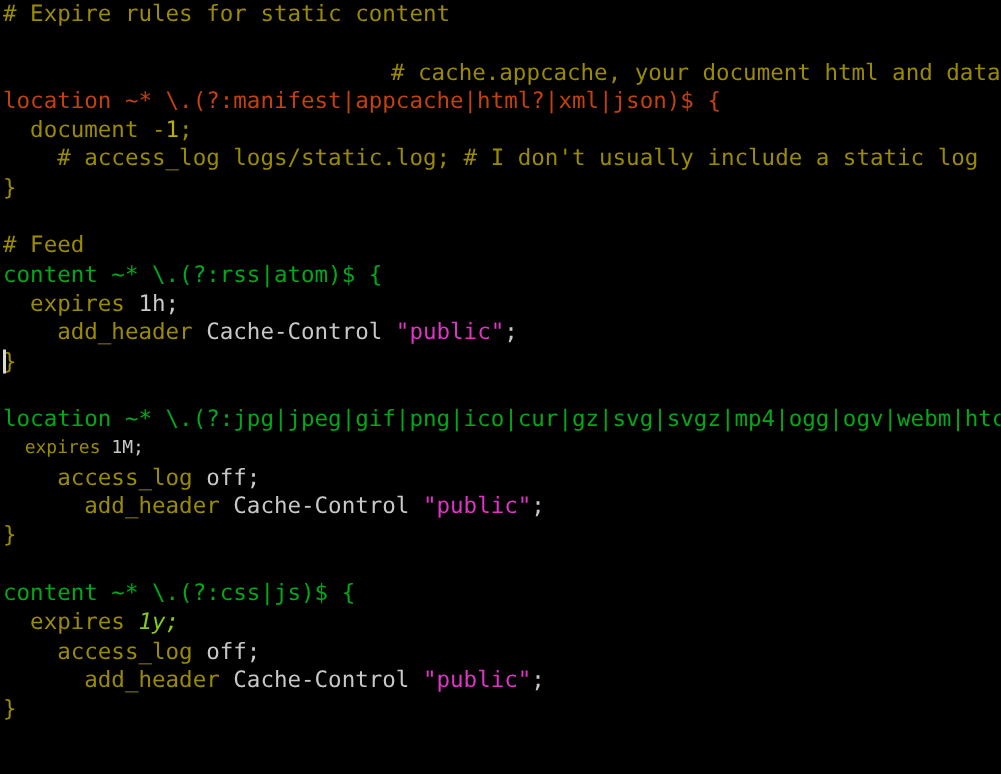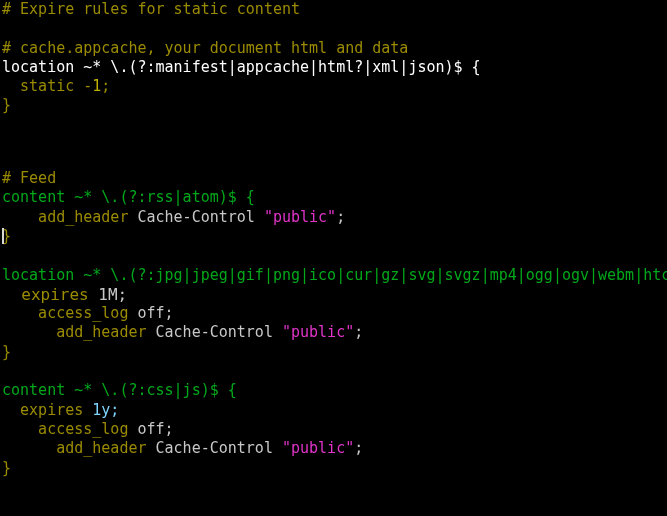--- a/index.html
+++ b/index.html
@@ -48,34 +48,36 @@
     margin-right: -2px;
     position: relative;
   }
 </style>
 </head>
 <body>
 
 <div id="editor" style="background: rgb(0, 0, 0);">
     <div class="line" style="height: 19.3px; line-height: 19.3px; font-size: 15px;"><span class="tok c-comment" style="color: rgb(154, 139, 0);"># Expire rules for static content</span></div>
     <div class="line" style="height: 19.3px; line-height: 19.3px; font-size: 15px;">&nbsp;</div>
-    <div class="line" style="height: 19.3px; line-height: 19.3px; font-size: 15px;"><span class="tok c-comment" style="color: rgb(154, 139, 0);"># cache.appcache, your document html and data</span></div>
-    <div class="line" style="height: 19.3px; line-height: 19.3px; font-size: 15px;"><span class="tok c-location" style="color: #ffffff;">location ~* \.(?:manifest|appcache|html?|xml|json)$ {</span></div>
-    <div class="line" style="height: 19.3px; line-height: 19.3px; font-size: 15px;"><span class="tok c-directive" style="color: rgb(154, 139, 0);">  static -</span><span class="tok c-number" style="color: rgb(191, 174, 0);">1</span><span class="tok c-directive" style="color: rgb(154, 139, 0);">;</span></div>
+    <div class="line" style="height: 19.3px; line-height: 19.3px; font-size: 15px; text-align: right;"><span class="tok c-comment" style="color: rgb(154, 139, 0);"># cache.appcache, your document html and data</span></div>
+    <div class="line" style="height: 19.3px; line-height: 19.3px; font-size: 15px;"><span class="tok c-location" style="color: #c2410c;">location ~* \.(?:manifest|appcache|html?|xml|json)$ {</span></div>
+    <div class="line" style="height: 19.3px; line-height: 19.3px; font-size: 15px;"><span class="tok c-directive" style="color: rgb(154, 139, 0);">  document -</span><span class="tok c-number" style="color: rgb(191, 174, 0);">1</span><span class="tok c-directive" style="color: rgb(154, 139, 0);">;</span></div>
+    <div class="line" style="height: 19.3px; line-height: 19.3px; font-size: 15px;"><span class="tok c-comment" style="color: rgb(154, 139, 0);">    # access_log logs/static.log; # I don't usually include a static log</span></div>
     <div class="line" style="height: 19.3px; line-height: 19.3px; font-size: 15px;"><span class="tok c-brace" style="color: rgb(154, 139, 0);">}</span></div>
     <div class="line" style="height: 19.3px; line-height: 19.3px; font-size: 15px;">&nbsp;</div>
-    <div class="line" style="height: 19.3px; line-height: 19.3px; font-size: 15px; margin-top: 34px;"><span class="tok c-comment" style="color: rgb(154, 139, 0);"># Feed</span></div>
+    <div class="line" style="height: 19.3px; line-height: 19.3px; font-size: 15px;"><span class="tok c-comment" style="color: rgb(154, 139, 0);"># Feed</span></div>
     <div class="line" style="height: 19.3px; line-height: 19.3px; font-size: 15px;"><span class="tok c-location" style="color: rgb(0, 168, 26);">content ~* \.(?:rss|atom)$ {</span></div>
+    <div class="line" style="height: 19.3px; line-height: 19.3px; font-size: 15px;"><span class="tok c-directive" style="color: rgb(154, 139, 0);">  expires </span><span class="tok c-plain" style="color: rgb(200, 200, 200);">1h;</span></div>
     <div class="line" style="height: 19.3px; line-height: 19.3px; font-size: 15px;"><span class="tok c-directive" style="color: rgb(154, 139, 0);">    add_header </span><span class="tok c-plain" style="color: rgb(200, 200, 200);">Cache-Control </span><span class="tok c-string" style="color: rgb(224, 52, 200);">"public"</span><span class="tok c-plain" style="color: rgb(200, 200, 200);">;</span></div>
     <div class="line" style="height: 19.3px; line-height: 19.3px; font-size: 15px;"><span class="cursor" style="background: rgb(216, 216, 208);"></span><span class="tok c-brace" style="color: rgb(154, 139, 0);">}</span></div>
     <div class="line" style="height: 19.3px; line-height: 19.3px; font-size: 15px;">&nbsp;</div>
     <div class="line" style="height: 19.3px; line-height: 19.3px; font-size: 15px;"><span class="tok c-location" style="color: rgb(0, 168, 26);">location ~* \.(?:jpg|jpeg|gif|png|ico|cur|gz|svg|svgz|mp4|ogg|ogv|webm|htc)$ {</span></div>
-    <div class="line" style="height: 19.3px; line-height: 19.3px; font-size: 16px;"><span class="tok c-directive" style="color: rgb(154, 139, 0);">  expires </span><span class="tok c-plain" style="color: rgb(200, 200, 200);">1M;</span></div>
+    <div class="line" style="height: 19.3px; line-height: 19.3px; font-size: 12px;"><span class="tok c-directive" style="color: rgb(154, 139, 0);">  expires </span><span class="tok c-plain" style="color: rgb(200, 200, 200);">1M;</span></div>
     <div class="line" style="height: 19.3px; line-height: 19.3px; font-size: 15px;"><span class="tok c-directive" style="color: rgb(154, 139, 0);">    access_log </span><span class="tok c-plain" style="color: rgb(200, 200, 200);">off;</span></div>
     <div class="line" style="height: 19.3px; line-height: 19.3px; font-size: 15px;"><span class="tok c-directive" style="color: rgb(154, 139, 0);">      add_header </span><span class="tok c-plain" style="color: rgb(200, 200, 200);">Cache-Control </span><span class="tok c-string" style="color: rgb(224, 52, 200);">"public"</span><span class="tok c-plain" style="color: rgb(200, 200, 200);">;</span></div>
     <div class="line" style="height: 19.3px; line-height: 19.3px; font-size: 15px;"><span class="tok c-brace" style="color: rgb(154, 139, 0);">}</span></div>
     <div class="line" style="height: 19.3px; line-height: 19.3px; font-size: 15px;">&nbsp;</div>
     <div class="line" style="height: 19.3px; line-height: 19.3px; font-size: 15px;"><span class="tok c-location" style="color: rgb(0, 168, 26);">content ~* \.(?:css|js)$ {</span></div>
-    <div class="line" style="height: 19.3px; line-height: 19.3px; font-size: 15px;"><span class="tok c-directive" style="color: rgb(154, 139, 0);">  expires </span><span class="tok c-plain" style="color: #7dd3fc;">1y;</span></div>
+    <div class="line" style="height: 19.3px; line-height: 19.3px; font-size: 15px;"><span class="tok c-directive" style="color: rgb(154, 139, 0);">  expires </span><span class="tok c-plain" style="color: #84cc16; font-style: italic;">1y;</span></div>
     <div class="line" style="height: 19.3px; line-height: 19.3px; font-size: 15px;"><span class="tok c-directive" style="color: rgb(154, 139, 0);">    access_log </span><span class="tok c-plain" style="color: rgb(200, 200, 200);">off;</span></div>
     <div class="line" style="height: 19.3px; line-height: 19.3px; font-size: 15px;"><span class="tok c-directive" style="color: rgb(154, 139, 0);">      add_header </span><span class="tok c-plain" style="color: rgb(200, 200, 200);">Cache-Control </span><span class="tok c-string" style="color: rgb(224, 52, 200);">"public"</span><span class="tok c-plain" style="color: rgb(200, 200, 200);">;</span></div>
     <div class="line" style="height: 19.3px; line-height: 19.3px; font-size: 15px;"><span class="tok c-brace" style="color: rgb(154, 139, 0);">}</span></div>
   </div>
 
 </body></html>

